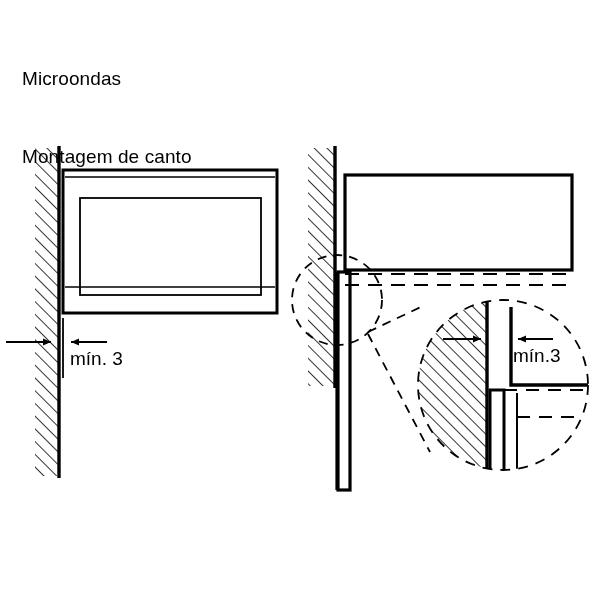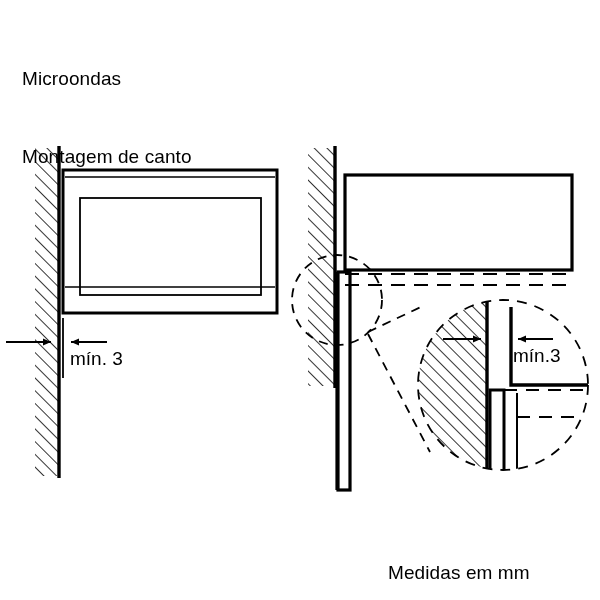--- a/index.html
+++ b/index.html
@@ -147,15 +147,14 @@
           </g>
         </g>
 
         <circle cx="503" cy="385" r="85" fill="none" stroke="#000000" stroke-width="1.8" stroke-dasharray="10 8"></circle>
 
         <text class="dim-label" x="513" y="362">mín.3</text>
       </g>
     </g>
   </svg>
 
-  <div class="footer-note">Medidas em mm</div>
 
 </div>
 
 </body></html>

